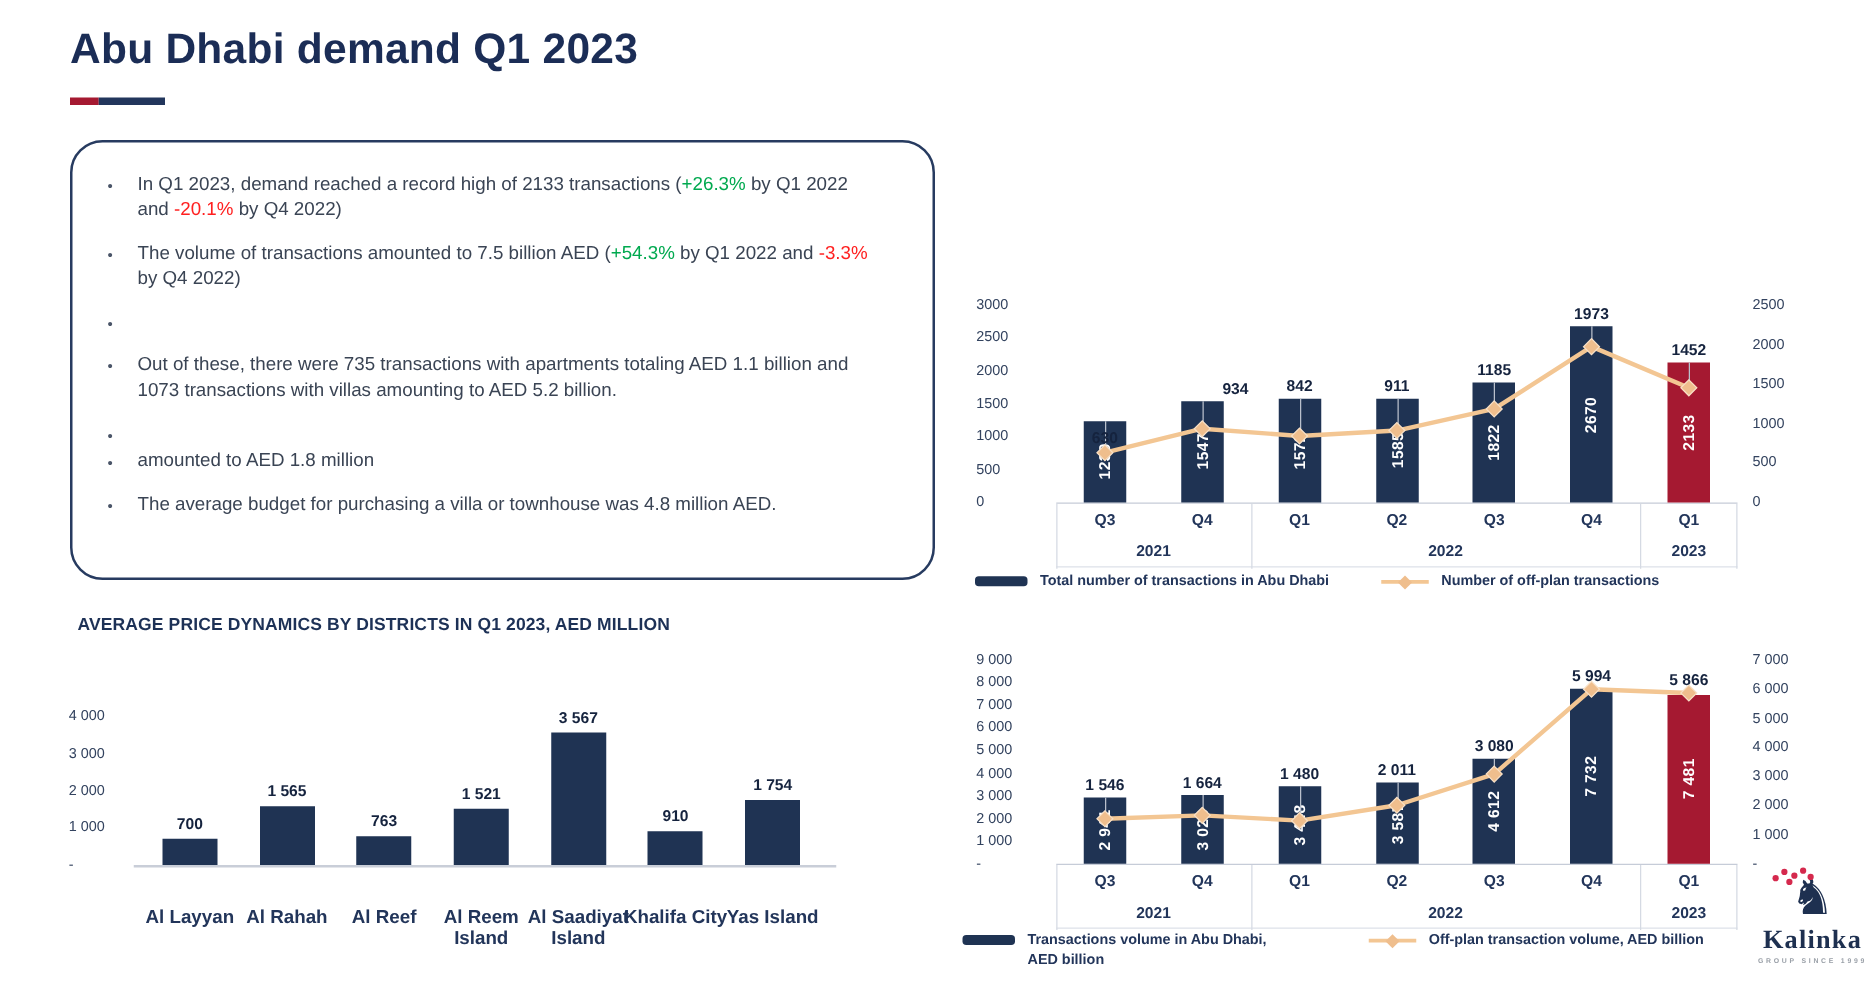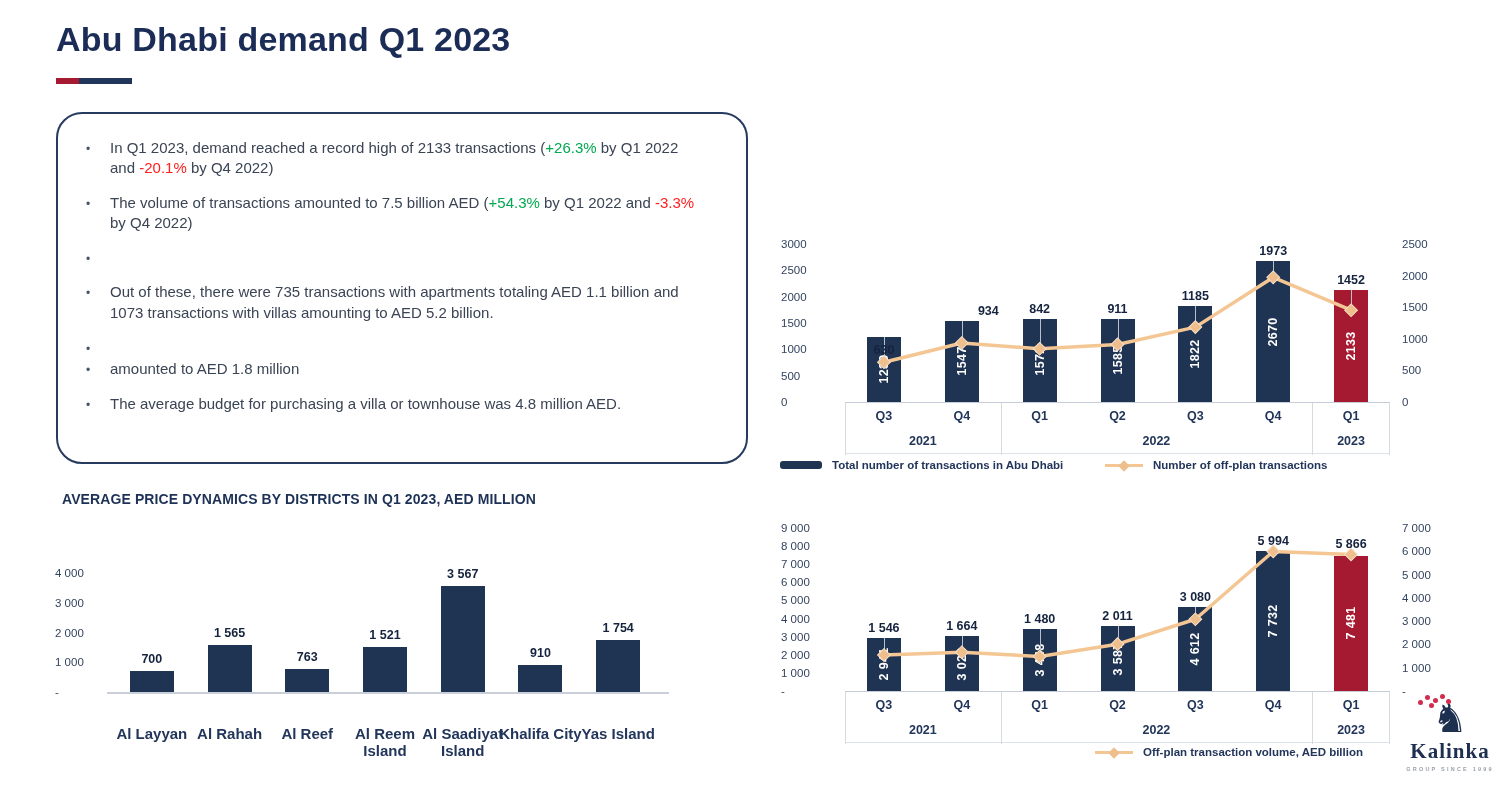--- a/index.html
+++ b/index.html
@@ -287,20 +287,24 @@
           <div class="xq" style="left: 467.143px; top: 0px; width: 77.8571px; line-height: 27px;">Q1</div>
           <div class="xy" style="left: 0px; top: 26px; width: 155.714px; line-height: 25px;">2021</div>
           <div class="xy" style="left: 155.714px; top: 26px; width: 311.429px; line-height: 25px;">2022</div>
           <div class="xy" style="left: 467.143px; top: 26px; width: 77.8571px; line-height: 25px;">2023</div>
           <div class="xline" style="left: 0px; height: 52px;"></div>
           <div class="xline" style="left: 155.714px; height: 52px;"></div>
           <div class="xline" style="left: 467.143px; height: 52px;"></div>
           <div class="xline" style="left: 544px; height: 52px;"></div>
         </div>
       </div>
+    <div class="legend-item l1">
+      <span class="swatch-bar"></span>
+      <span>Transactions volume in Abu Dhabi, AED billion</span>
+    </div>
     <div class="legend-item l2">
       <span class="swatch-line">
           <i></i>
         </span>
       <span>Off-plan transaction volume, AED billion</span>
     </div>
   </div>
 
   <div class="chart" id="chart-districts">
     <div class="chart-title">AVERAGE PRICE DYNAMICS BY DISTRICTS IN Q1 2023, AED MILLION</div>

